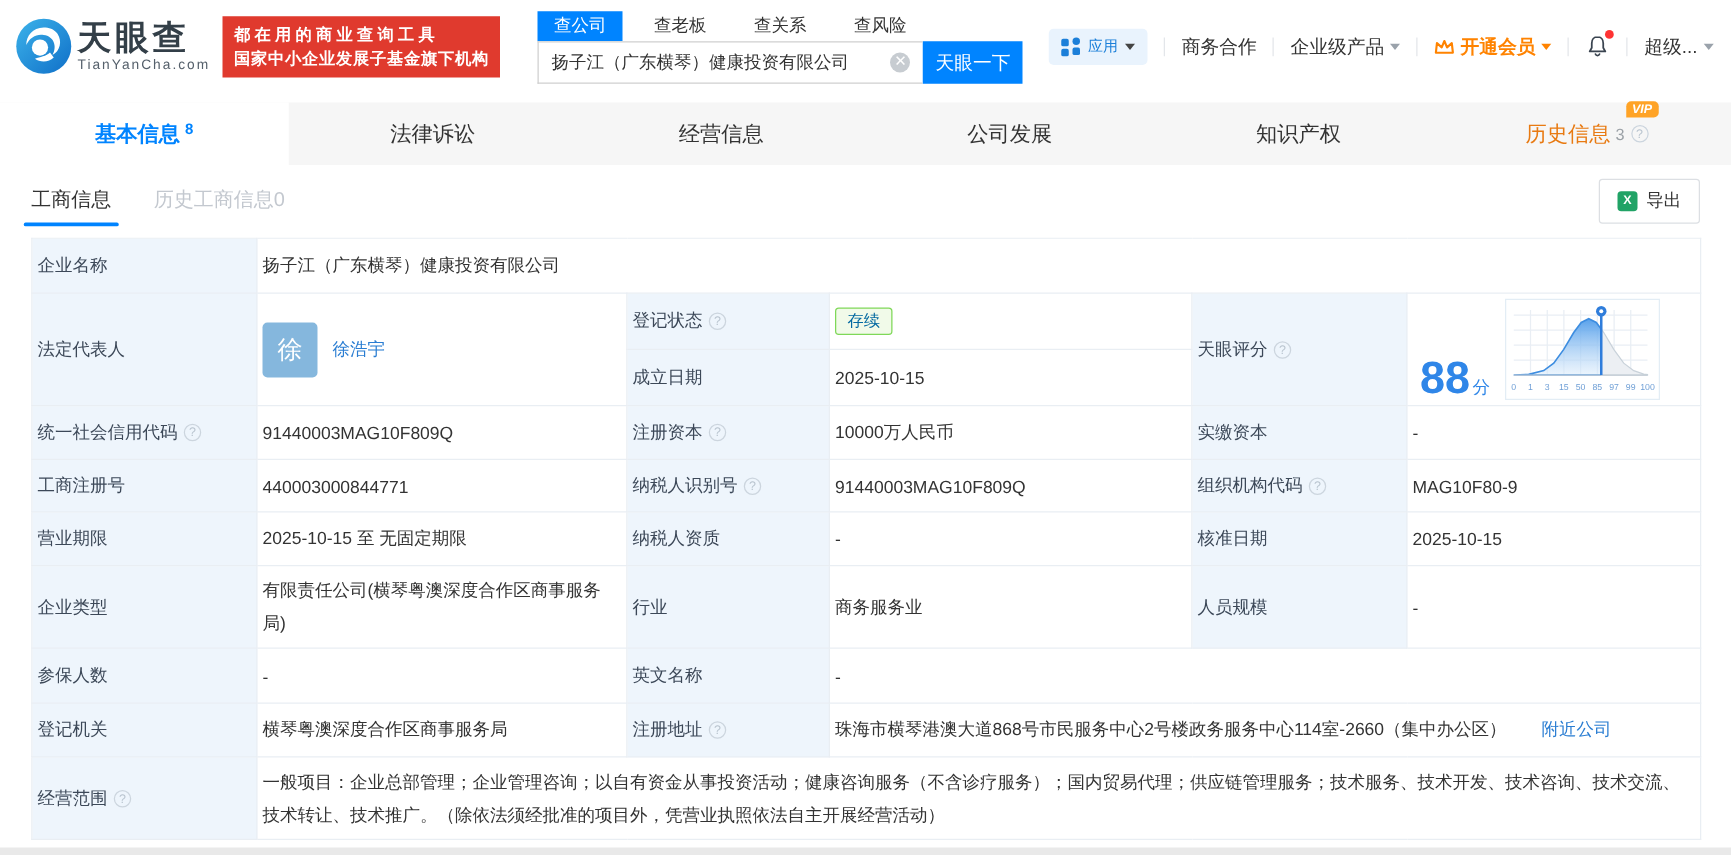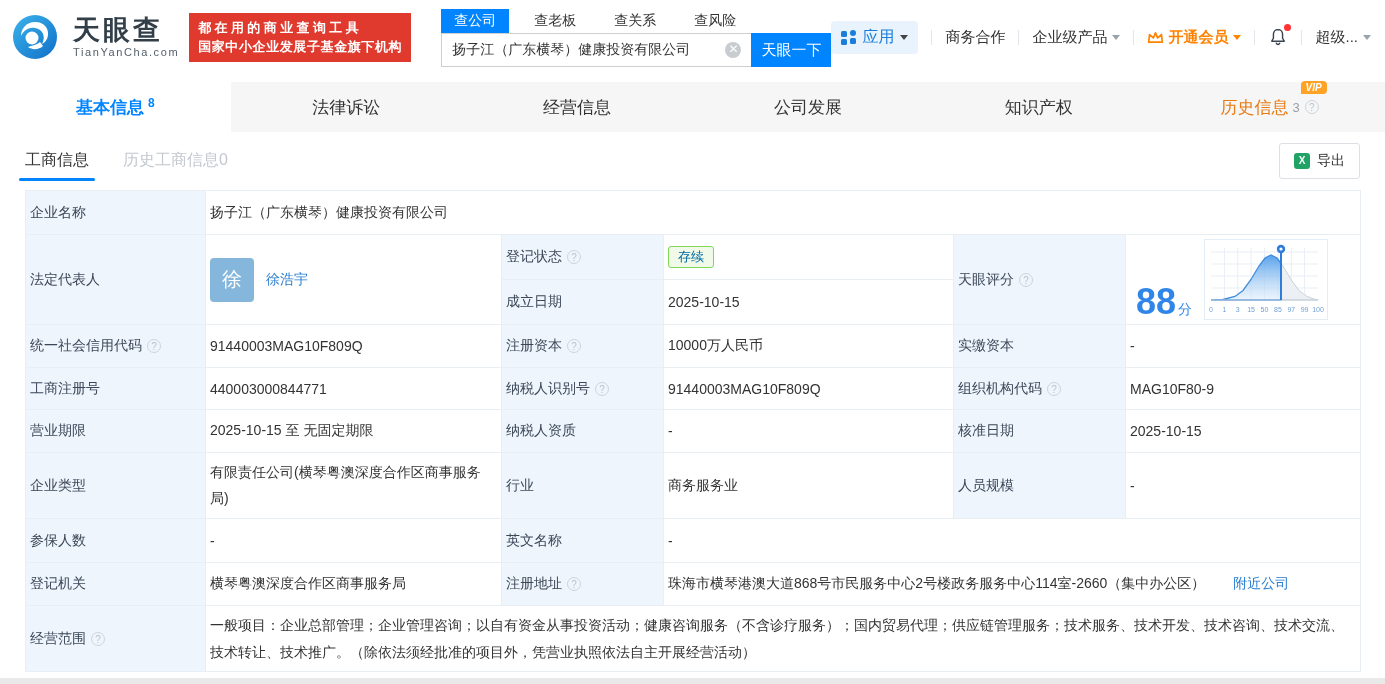--- a/index.html
+++ b/index.html
@@ -3,21 +3,21 @@
 <meta charset="utf-8">
 <style>
   * { margin:0; padding:0; box-sizing:border-box; }
   html,body { width:1385px; height:684px; background:#fff; overflow:hidden;
     font-family:"Liberation Sans","DejaVu Sans",sans-serif; color:#333; }
   .page { position:relative; width:1385px; height:684px; }
 
   
   .topbar { display:flex; align-items:center; height:82px; padding:0 14px 8px 12px; background:#fff; }
   .logo { display:flex; align-items:center; cursor:pointer; }
-  .logo-txt { margin-left:15px; }
+  .logo-txt { margin-left:4px; }
   .brand { font-size:27px; font-weight:bold; color:#333f48; letter-spacing:3px; line-height:1.05; }
   .ldomain { font-size:11px; color:#55606b; letter-spacing:1.6px; margin-top:2px; }
   .slogan { margin-left:10px; background:#e03a2e; color:#fff; font-weight:bold; font-size:13px;
     padding:5px 9px; line-height:1.5; white-space:nowrap; }
   .slogan .s1 { letter-spacing:3.4px; }
   .slogan .s2 { letter-spacing:0.6px; }
 
   .search { margin-left:12px; width:446px;padding-left:18px; }
   .search-tabs { display:flex; align-items:flex-end; height:26px; }
   .st { font-size:14px; color:#333; padding:3px 13px; cursor:pointer; }
@@ -28,21 +28,21 @@
   .input-wrap input { width:100%; height:34px; border:1px solid #cfcfcf; border-right:none;
     padding:0 34px 0 10px; font-size:14px; color:#333; outline:none;
     font-family:"Liberation Sans","DejaVu Sans",sans-serif; }
   .clear { position:absolute; right:10px; top:9px; width:16px; height:16px; background:#c7ccd1;
     border-radius:50%; color:#fff; font-size:12px; line-height:15px; text-align:center; cursor:pointer; }
   .search-btn { width:80px; height:34px; background:#0084ff; color:#fff; border:none;
     font-size:15px; cursor:pointer; font-family:inherit; }
 
   .topnav { margin-left:auto; display:flex; align-items:center; white-space:nowrap; }
   .apps { display:flex; align-items:center; background:#e9f3fd; border-radius:4px;
-    padding:6px 10px; color:#1b7fd9; font-size:16px; cursor:pointer; }
+    padding:6px 10px; color:#1b7fd9; font-size:12px; cursor:pointer;margin-left:21px; }
   .apps .caret { border-top-color:#444; margin-left:6px; }
   .grid-ic { width:15px; height:15px; margin-right:6px; position:relative; }
   .grid-ic i { position:absolute; width:6px; height:6px; background:#1b7fd9; border-radius:1.5px; }
   .grid-ic i:nth-child(1){left:0;top:1px} .grid-ic i:nth-child(2){right:0;top:0;border-radius:50%}
   .grid-ic i:nth-child(3){left:0;bottom:0} .grid-ic i:nth-child(4){right:0;bottom:1px}
   .caret { display:inline-block; width:0; height:0; border-left:4px solid transparent;
     border-right:4px solid transparent; border-top:5px solid #9aa2ab; margin-left:5px; vertical-align:middle; }
   .nv { font-size:15px; color:#333; cursor:pointer; text-decoration:none; }
   .vsep { width:1px; height:15px; background:#e3e6ea; margin:0 13px; }
   .vipnav { color:#ff8300; font-size:15px; font-weight:bold; display:flex; align-items:center; cursor:pointer; }

